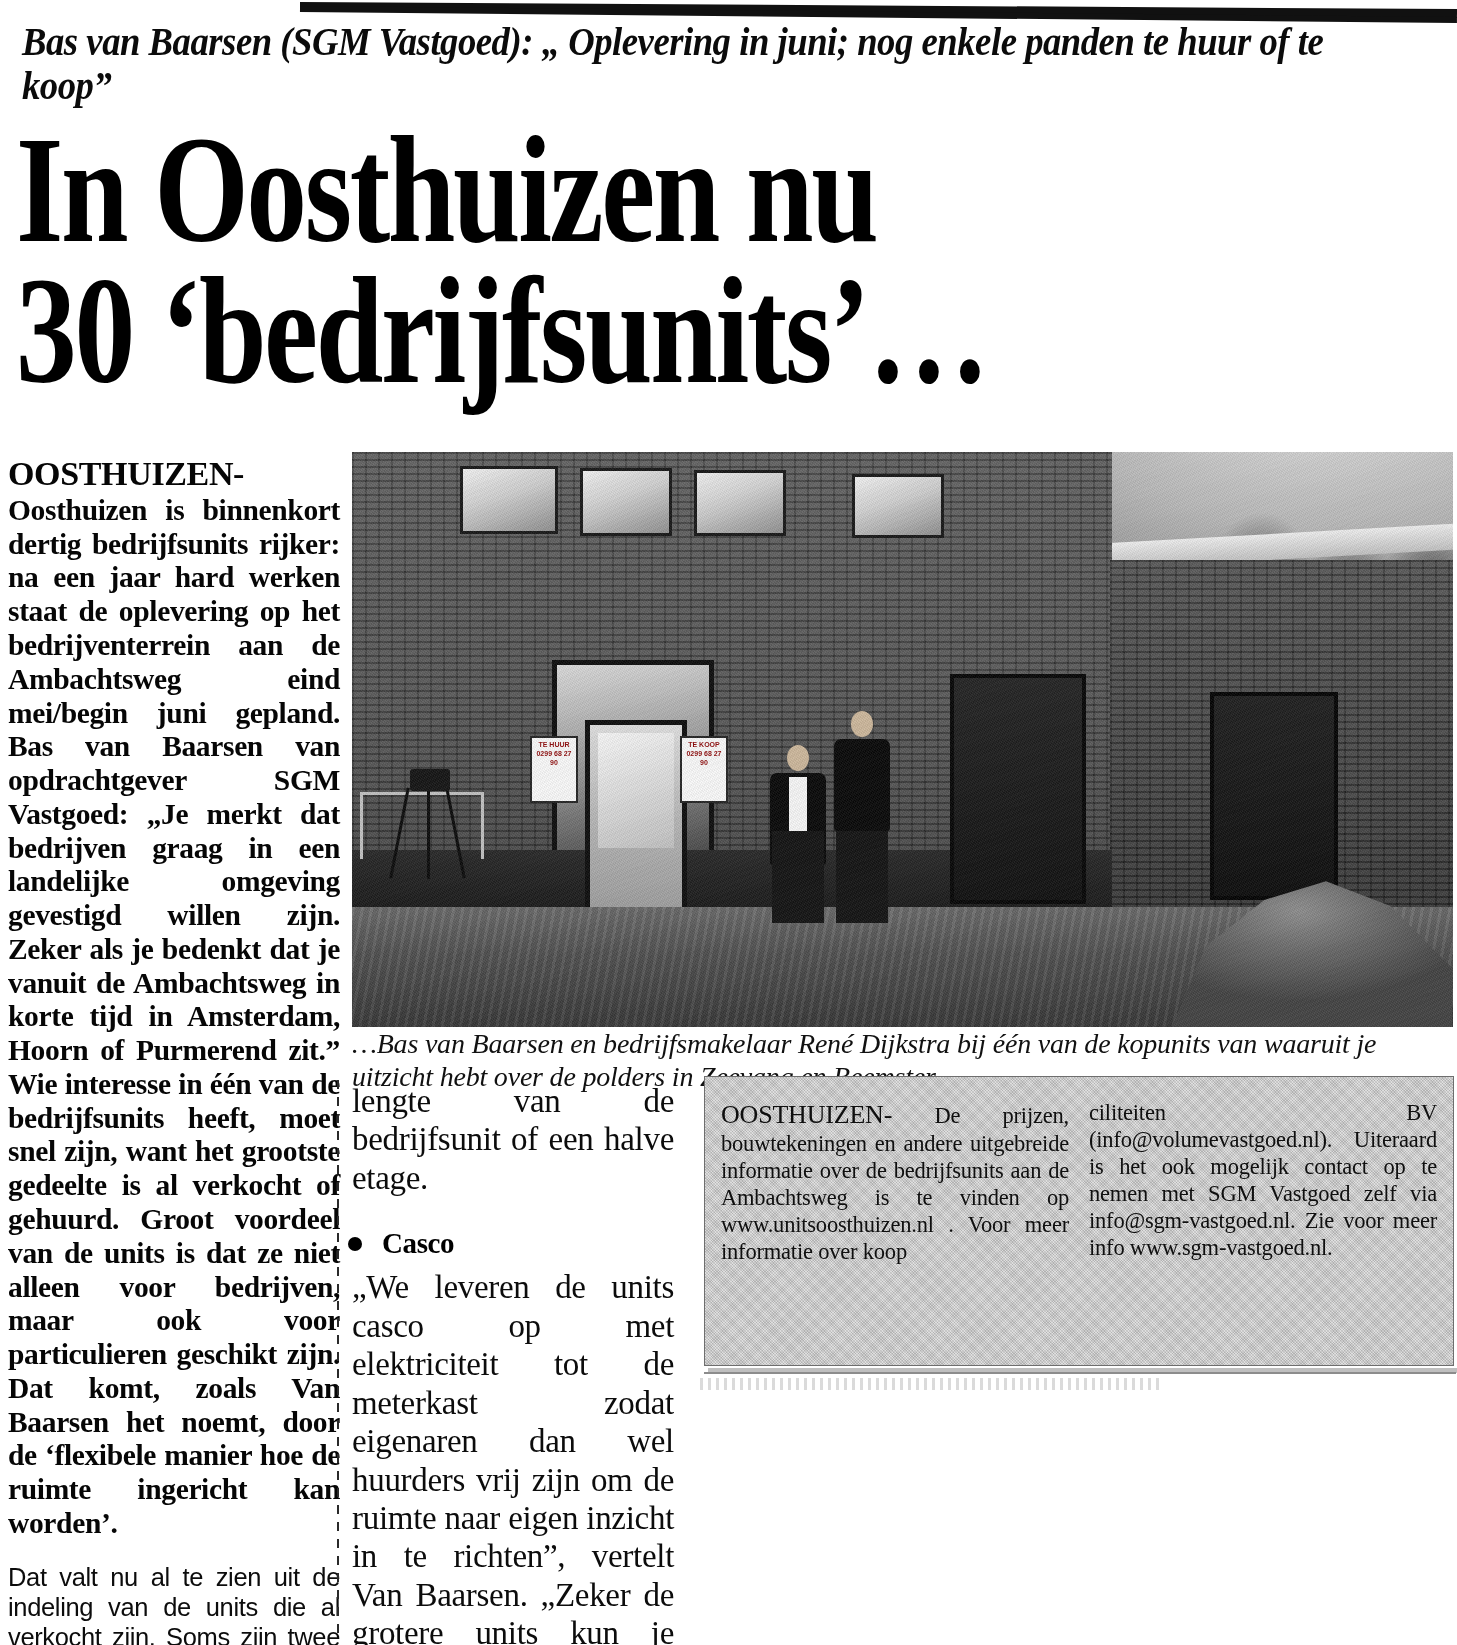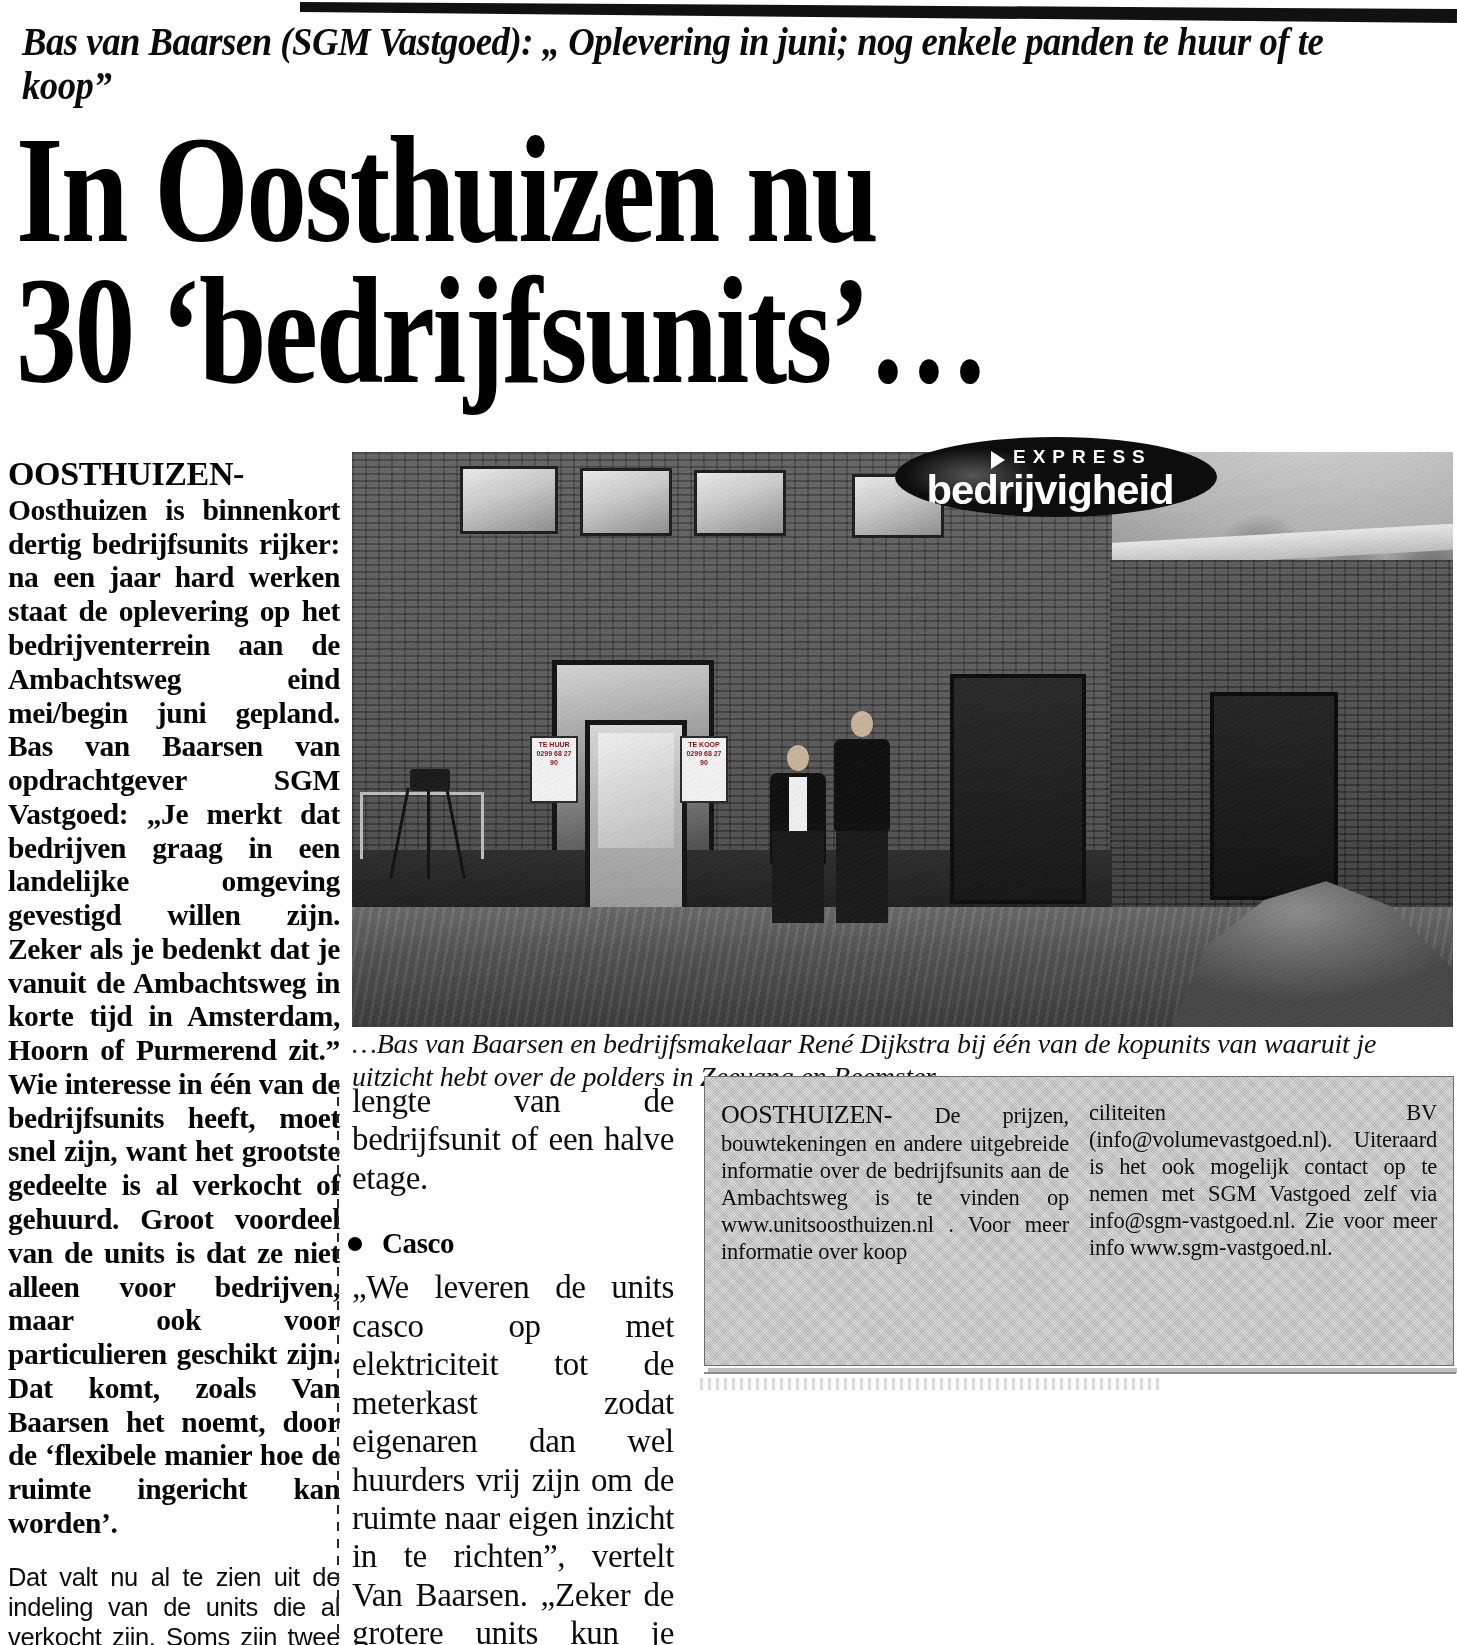--- a/index.html
+++ b/index.html
@@ -370,25 +370,20 @@
       </div>
       <div class="man man2">
         <div class="head"></div>
         <div class="torso"></div>
         <div class="legs"></div>
       </div>
       <div class="grain"></div>
     </div>
   </div>
 
-  <div class="badge">
-    <span class="wedge"></span>
-    <span class="express">EXPRESS</span>
-    <span class="bedr">bedrijvigheid</span>
-  </div>
 
   <div class="caption">…Bas van Baarsen en bedrijfsmakelaar René Dijkstra bij één van de kopunits van waaruit je uitzicht hebt over de polders in Zeevang en Beemster…</div>
   <div class="credit">FOTO CHRISTY RIJSER</div>
 
   <div class="infobox">
     <div class="icol"><span class="caps">OOSTHUIZEN-</span><span> De prijzen, bouwtekeningen en andere uitgebreide informatie over de bedrijfsunits aan de Ambachtsweg is te vinden op www.unitsoosthuizen.nl . Voor meer informatie over koop</span></div>
     <div class="icol">ciliteiten BV (info@volumevastgoed.nl). Uiteraard is het ook mogelijk contact op te nemen met SGM Vastgoed zelf via info@sgm-vastgoed.nl. Zie voor meer info www.sgm-vastgoed.nl.</div>
   </div>
   <div class="infobox-shadow"></div>
   <div class="box-bottom-rule"></div>

